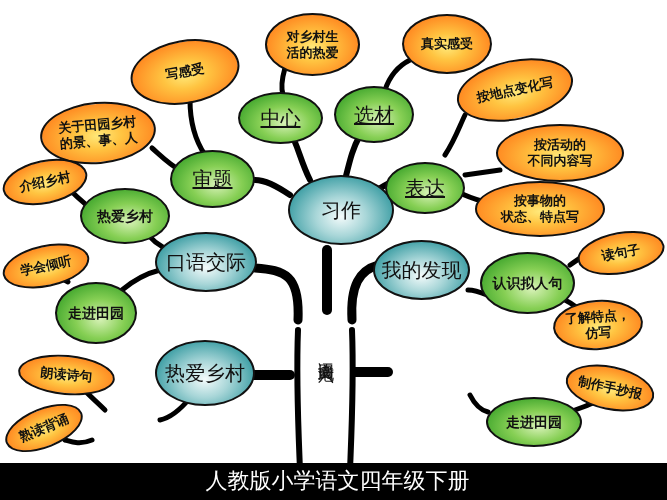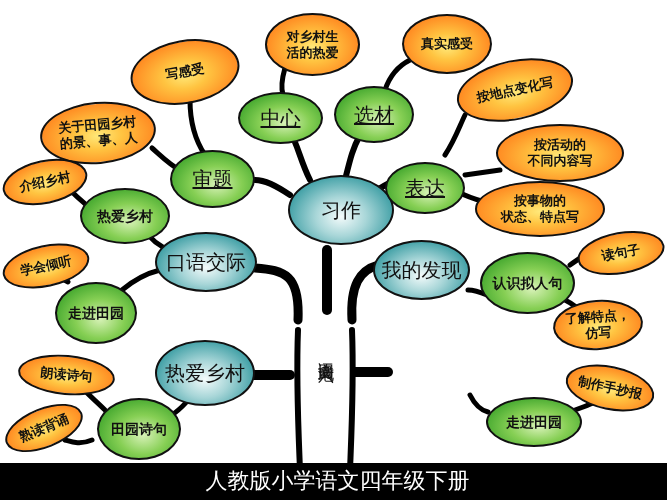--- a/index.html
+++ b/index.html
@@ -127,23 +127,20 @@
   <div class="node green" style="left:55px; top:282px; width:82px; height:62px; font-size:14px; font-weight:bold;">
       <span>走进田园</span>
     </div>
   <div class="node orange" style="left:2px; top:245px; width:88px; height:42px; transform:rotate(-12deg);">
       <span>学会倾听</span>
     </div>
 
   <div class="node teal" style="left:155px; top:340px; width:100px; height:66px;">
       <span>热爱乡村</span>
     </div>
-  <div class="node green" style="left:97px; top:398px; width:84px; height:62px; font-size:14px; font-weight:bold;">
-      <span>田园诗句</span>
-    </div>
   <div class="node orange" style="left:18px; top:355px; width:97px; height:40px; transform:rotate(5deg);">
       <span>朗读诗句</span>
     </div>
   <div class="node orange" style="left:3px; top:408px; width:82px; height:40px; transform:rotate(-22deg);">
       <span>熟读背诵</span>
     </div>
 
   <div class="node teal" style="left:373px; top:240px; width:97px; height:60px;">
       <span>我的发现</span>
     </div>

